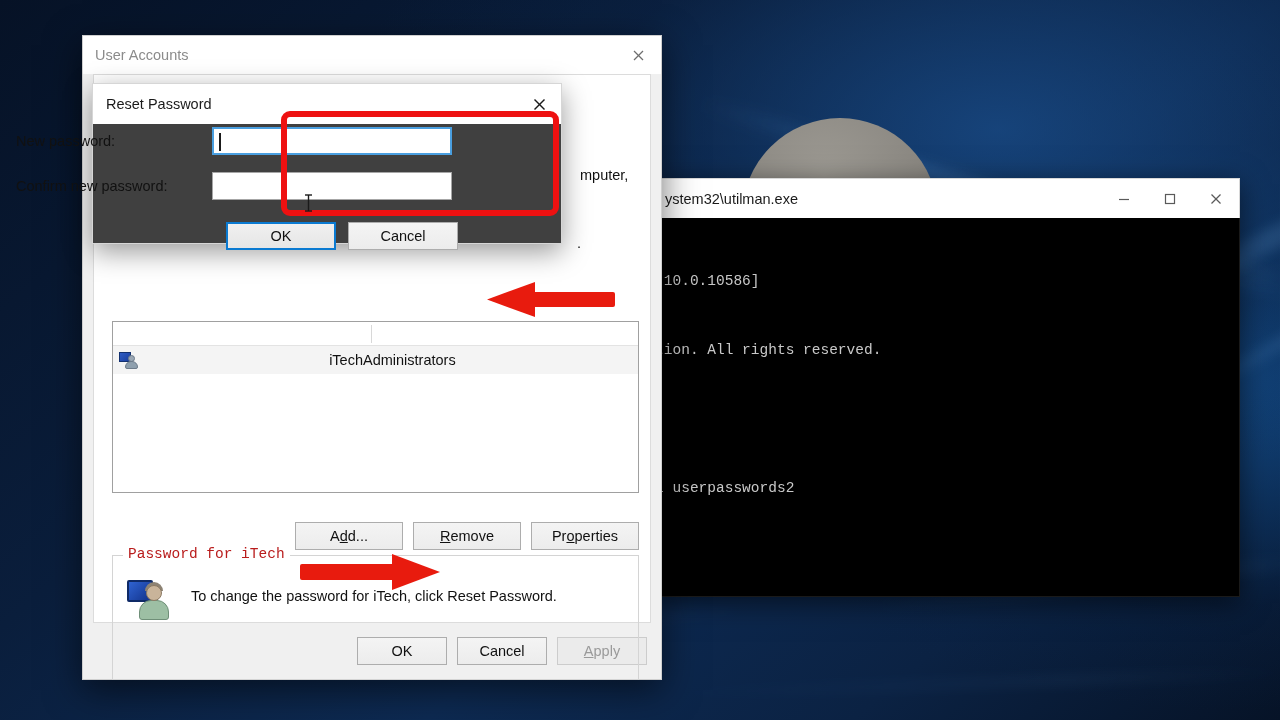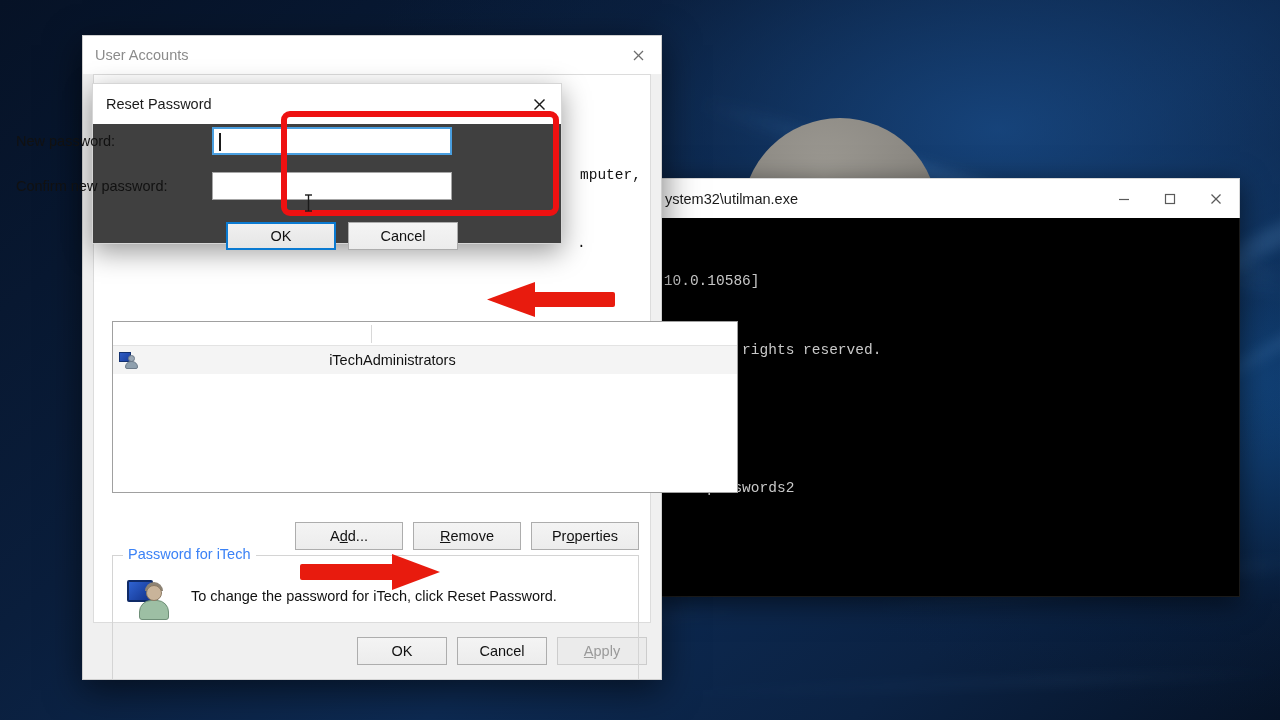--- a/index.html
+++ b/index.html
@@ -106,21 +106,21 @@
     background: #ffffff;
     margin: 0 10px;
     border: 1px solid #dcdcdc;
     position: relative;
     padding: 0;
   }
 
   
   #user-list-wrap {
     position: absolute; left: 18px; top: 246px;
-    width: 626px; height: 172px;
+    width: 527px; height: 172px;
     border: 1px solid #a0a0a0;
     background: #ffffff;
     overflow: hidden;
   }
   #user-list-header {
     height: 24px; background: #ffffff;
     border-bottom: 1px solid #e3e3e3;
     display: flex; align-items: center;
     position: relative;
   }
@@ -167,21 +167,21 @@
 
   
   #pw-group {
     position: absolute; left: 18px; top: 480px;
     width: 527px; height: 125px;
     border: 1px solid #d4d4d4;
   }
   #pw-legend {
     position: absolute; left: 10px; top: -10px;
     background: #ffffff; padding: 0 5px;
-    font-size: 14.5px; color: #3b82f6;
+    font-size: 14.5px; color: #b91c1c; font-family: Liberation Mono, monospace;
   }
   #pw-icon {
     position: absolute; left: 14px; top: 22px; width: 44px; height: 44px;
   }
   #pw-icon .mon2 {
     position: absolute; left: 0; top: 2px; width: 26px; height: 22px;
     background: linear-gradient(135deg, #2f63d2 0%, #12328a 100%);
     border: 2px solid #0f2a66; border-radius: 2px;
   }
   #pw-icon .head2 {
@@ -279,21 +279,21 @@
   #arrow-list { left: 487px; top: 282px; }
   #arrow-reset { left: 300px; top: 552px; }
 
   
   #ibeam {
     position: absolute; left: 303px; top: 193px;
     z-index: 60; pointer-events: none;
   }
 
   
-  .frag { position: absolute; font-size: 14.5px; color: #111111; font-family: Liberation Mono, monospace; }
+  .frag { position: absolute; font-size: 14.5px; color: #111111; }
 </style>
 </head>
 <body>
 
 <div id="desktop">
   <div class="streak s1"></div>
   <div class="streak s2"></div>
   <div class="streak s3"></div>
   <div class="streak s4"></div>
   <div class="streak s5"></div>

